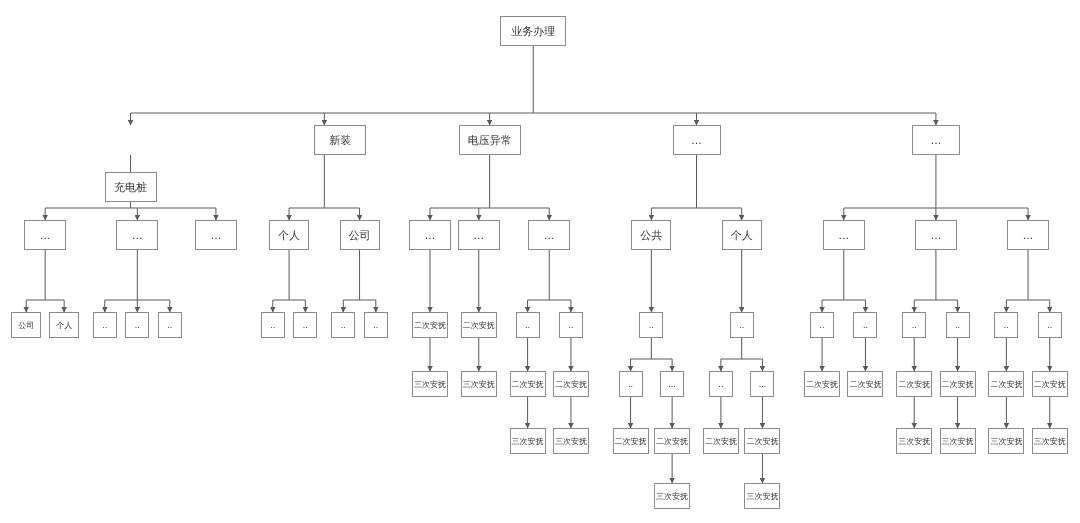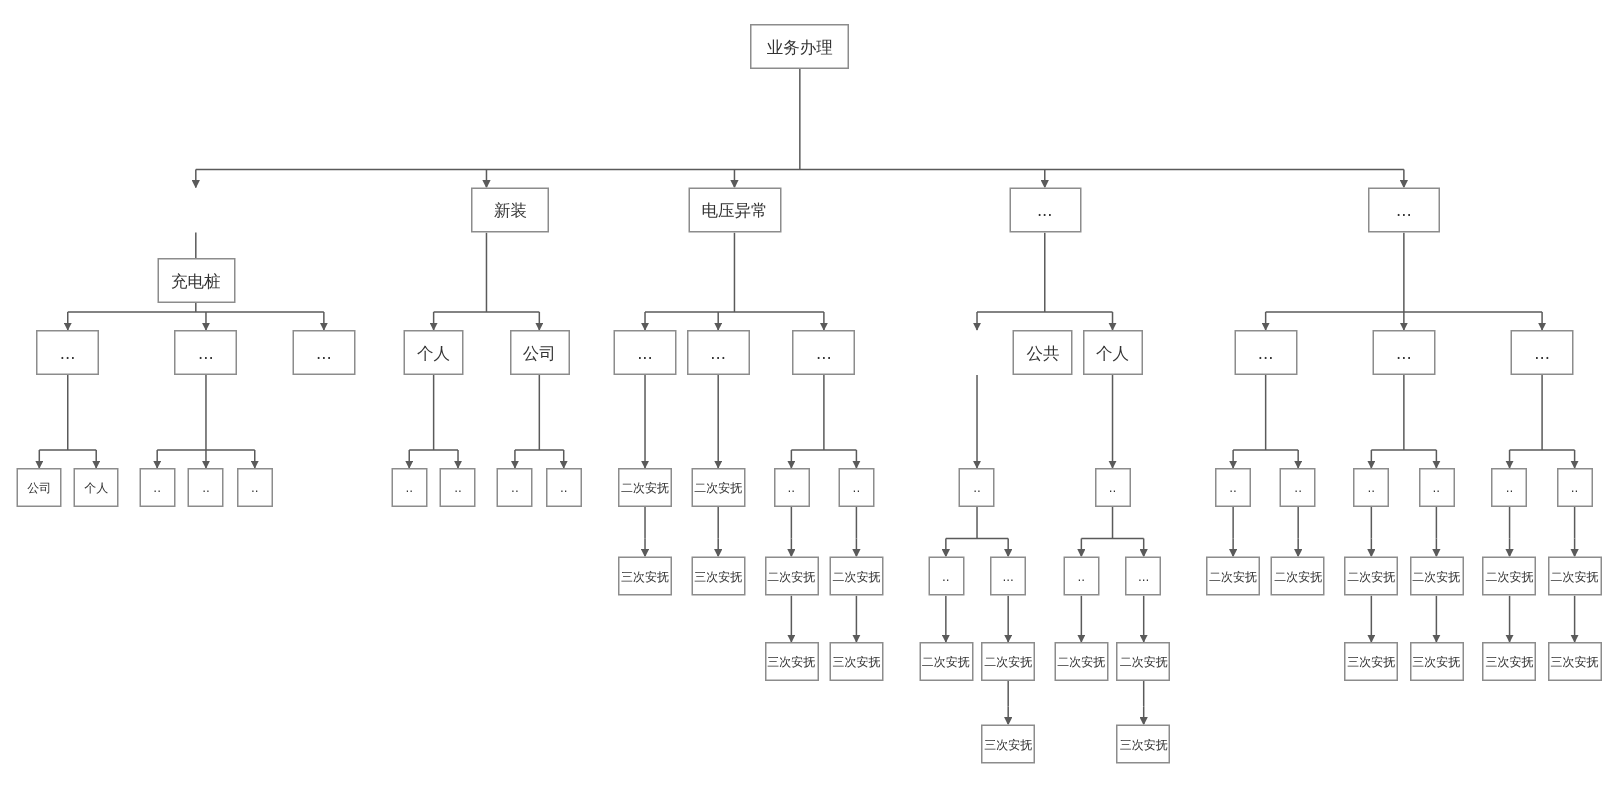--- a/index.html
+++ b/index.html
@@ -173,21 +173,21 @@
     <div class="node f-sm" style="left: 460.797px; top: 312px; width: 36px; height: 26px;">二次安抚</div>
     <div class="node f-sm" style="left: 460.797px; top: 371px; width: 36px; height: 26px;">三次安抚</div>
     <div class="node f-lg" style="left: 528.261px; top: 220px; width: 42px; height: 30px;">...</div>
     <div class="node f-sm" style="left: 515.58px; top: 312px; width: 24px; height: 26px;">..</div>
     <div class="node f-sm" style="left: 509.58px; top: 371px; width: 36px; height: 26px;">二次安抚</div>
     <div class="node f-sm" style="left: 509.58px; top: 428px; width: 36px; height: 26px;">三次安抚</div>
     <div class="node f-sm" style="left: 558.942px; top: 312px; width: 24px; height: 26px;">..</div>
     <div class="node f-sm" style="left: 552.942px; top: 371px; width: 36px; height: 26px;">二次安抚</div>
     <div class="node f-sm" style="left: 552.942px; top: 428px; width: 36px; height: 26px;">三次安抚</div>
     <div class="node f-lg" style="left: 672.514px; top: 125px; width: 48px; height: 30px;">...</div>
-    <div class="node f-lg" style="left: 631.344px; top: 220px; width: 40px; height: 30px; margin-left: 44px;">公共</div>
+    <div class="node f-lg" style="left: 631.344px; top: 220px; width: 40px; height: 30px;">公共</div>
     <div class="node f-sm" style="left: 639.344px; top: 312px; width: 24px; height: 26px;">..</div>
     <div class="node f-sm" style="left: 618.566px; top: 371px; width: 24px; height: 26px;">..</div>
     <div class="node f-sm" style="left: 612.566px; top: 428px; width: 36px; height: 26px;">二次安抚</div>
     <div class="node f-sm" style="left: 660.122px; top: 371px; width: 24px; height: 26px;">...</div>
     <div class="node f-sm" style="left: 654.122px; top: 428px; width: 36px; height: 26px;">二次安抚</div>
     <div class="node f-sm" style="left: 654.122px; top: 483px; width: 36px; height: 26px;">三次安抚</div>
     <div class="node f-lg" style="left: 721.683px; top: 220px; width: 40px; height: 30px;">个人</div>
     <div class="node f-sm" style="left: 729.683px; top: 312px; width: 24px; height: 26px;">..</div>
     <div class="node f-sm" style="left: 708.905px; top: 371px; width: 24px; height: 26px;">..</div>
     <div class="node f-sm" style="left: 702.905px; top: 428px; width: 36px; height: 26px;">二次安抚</div>

